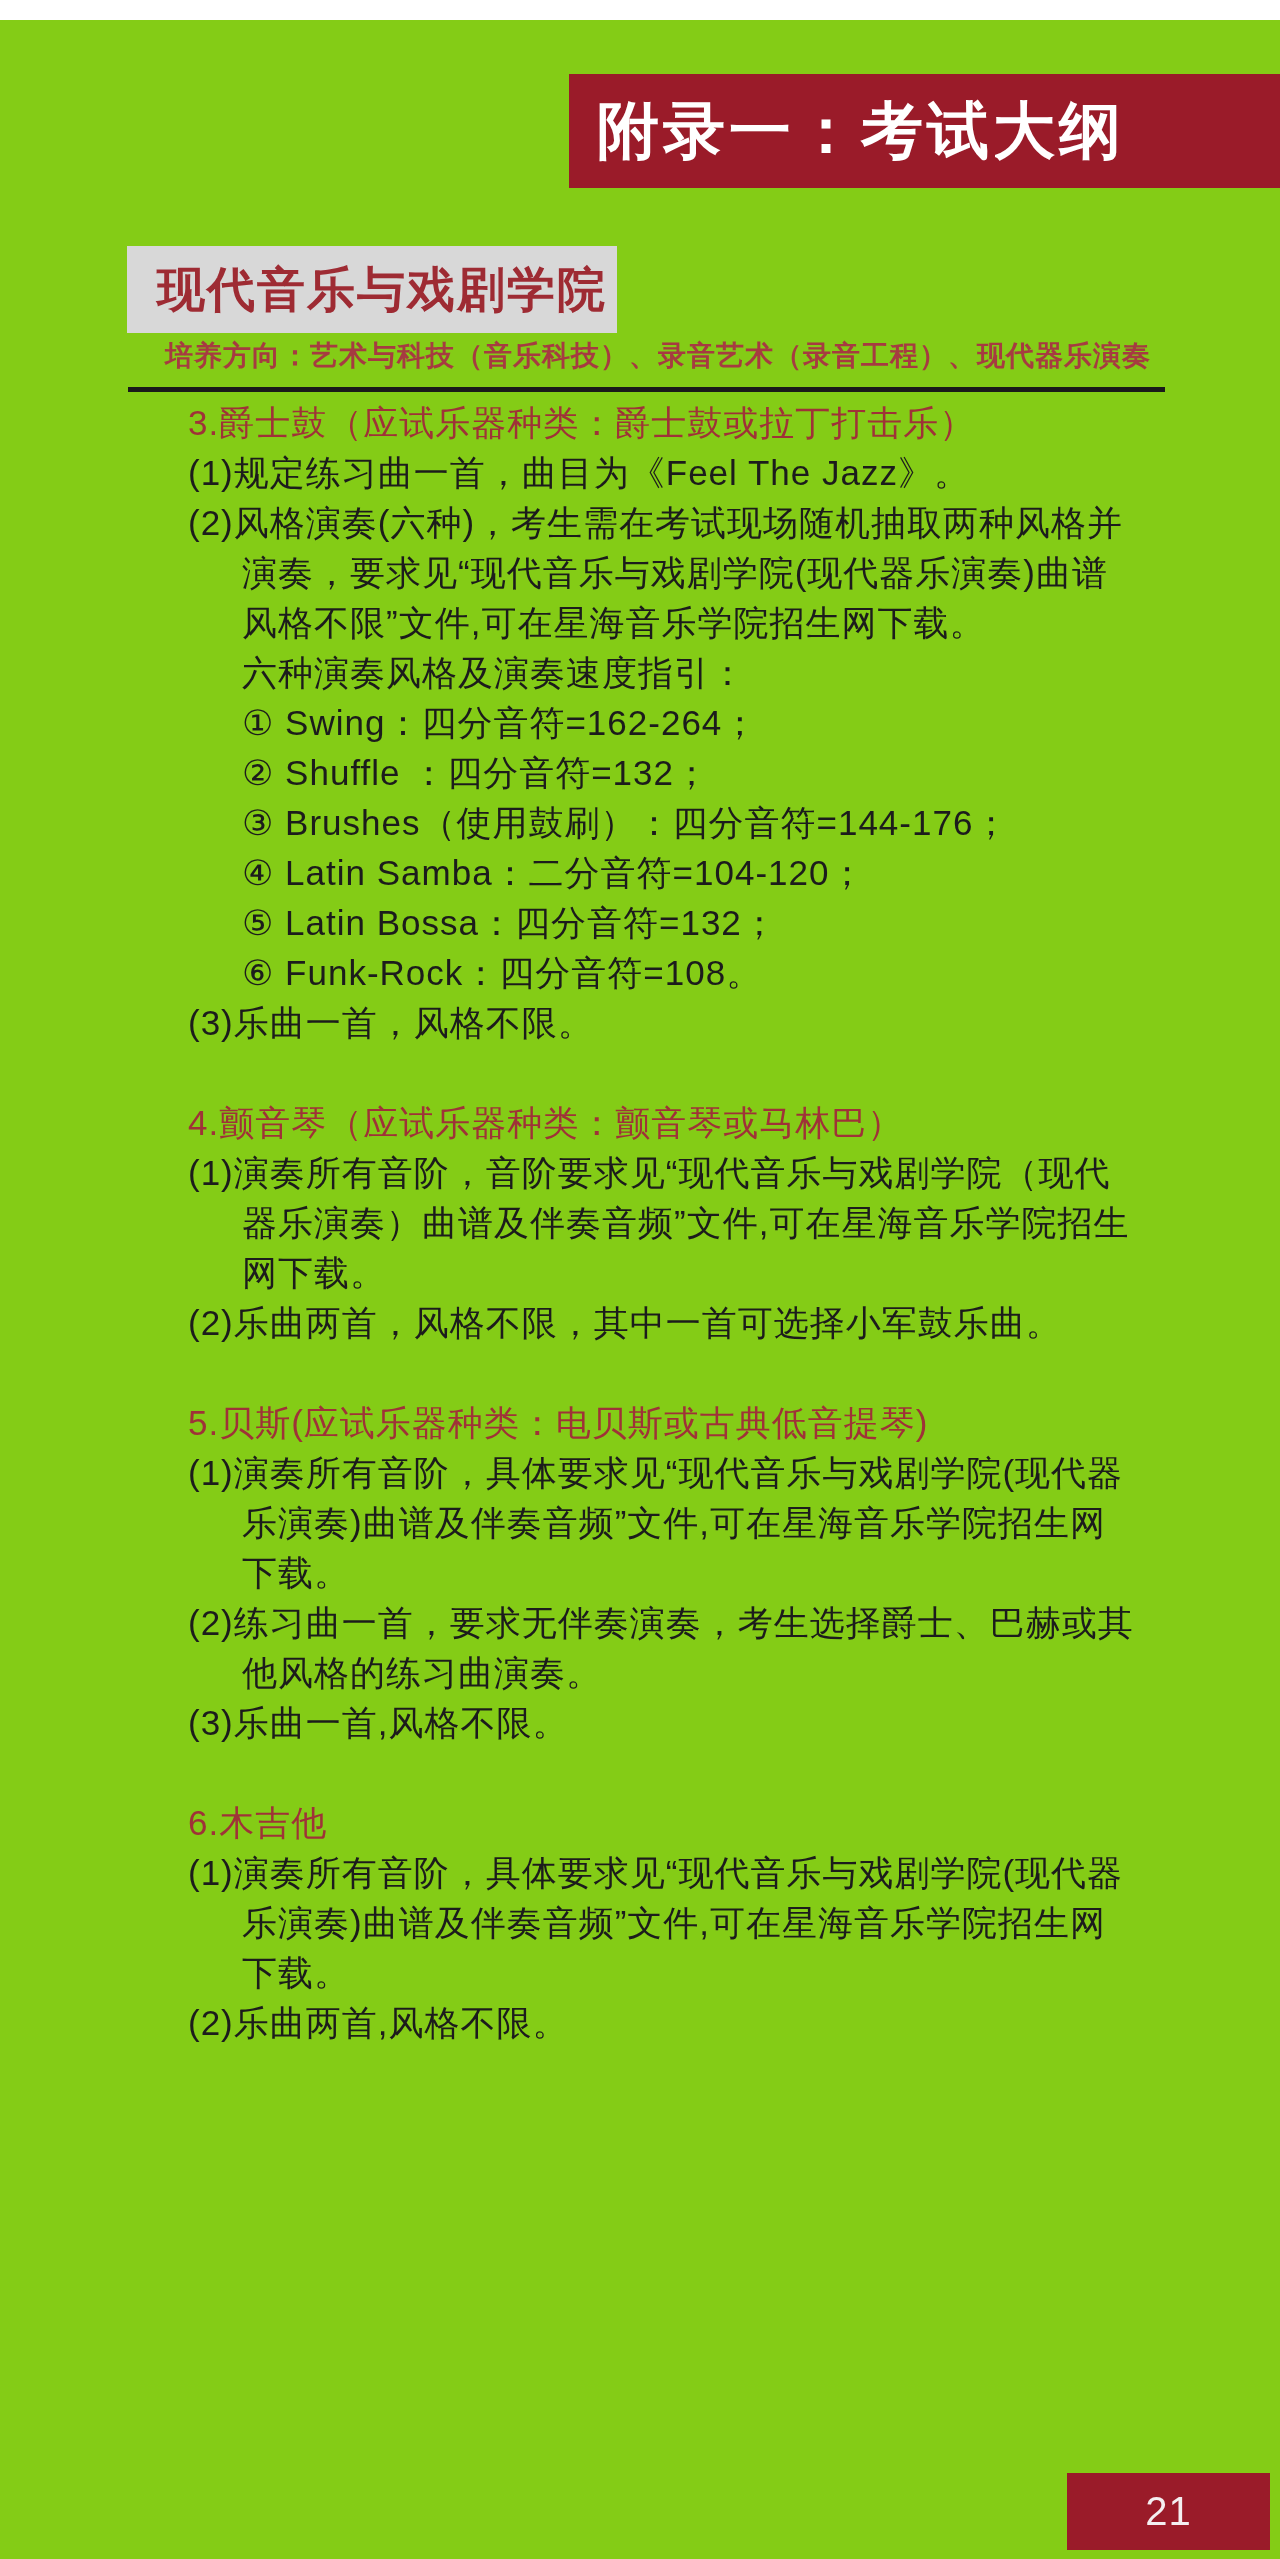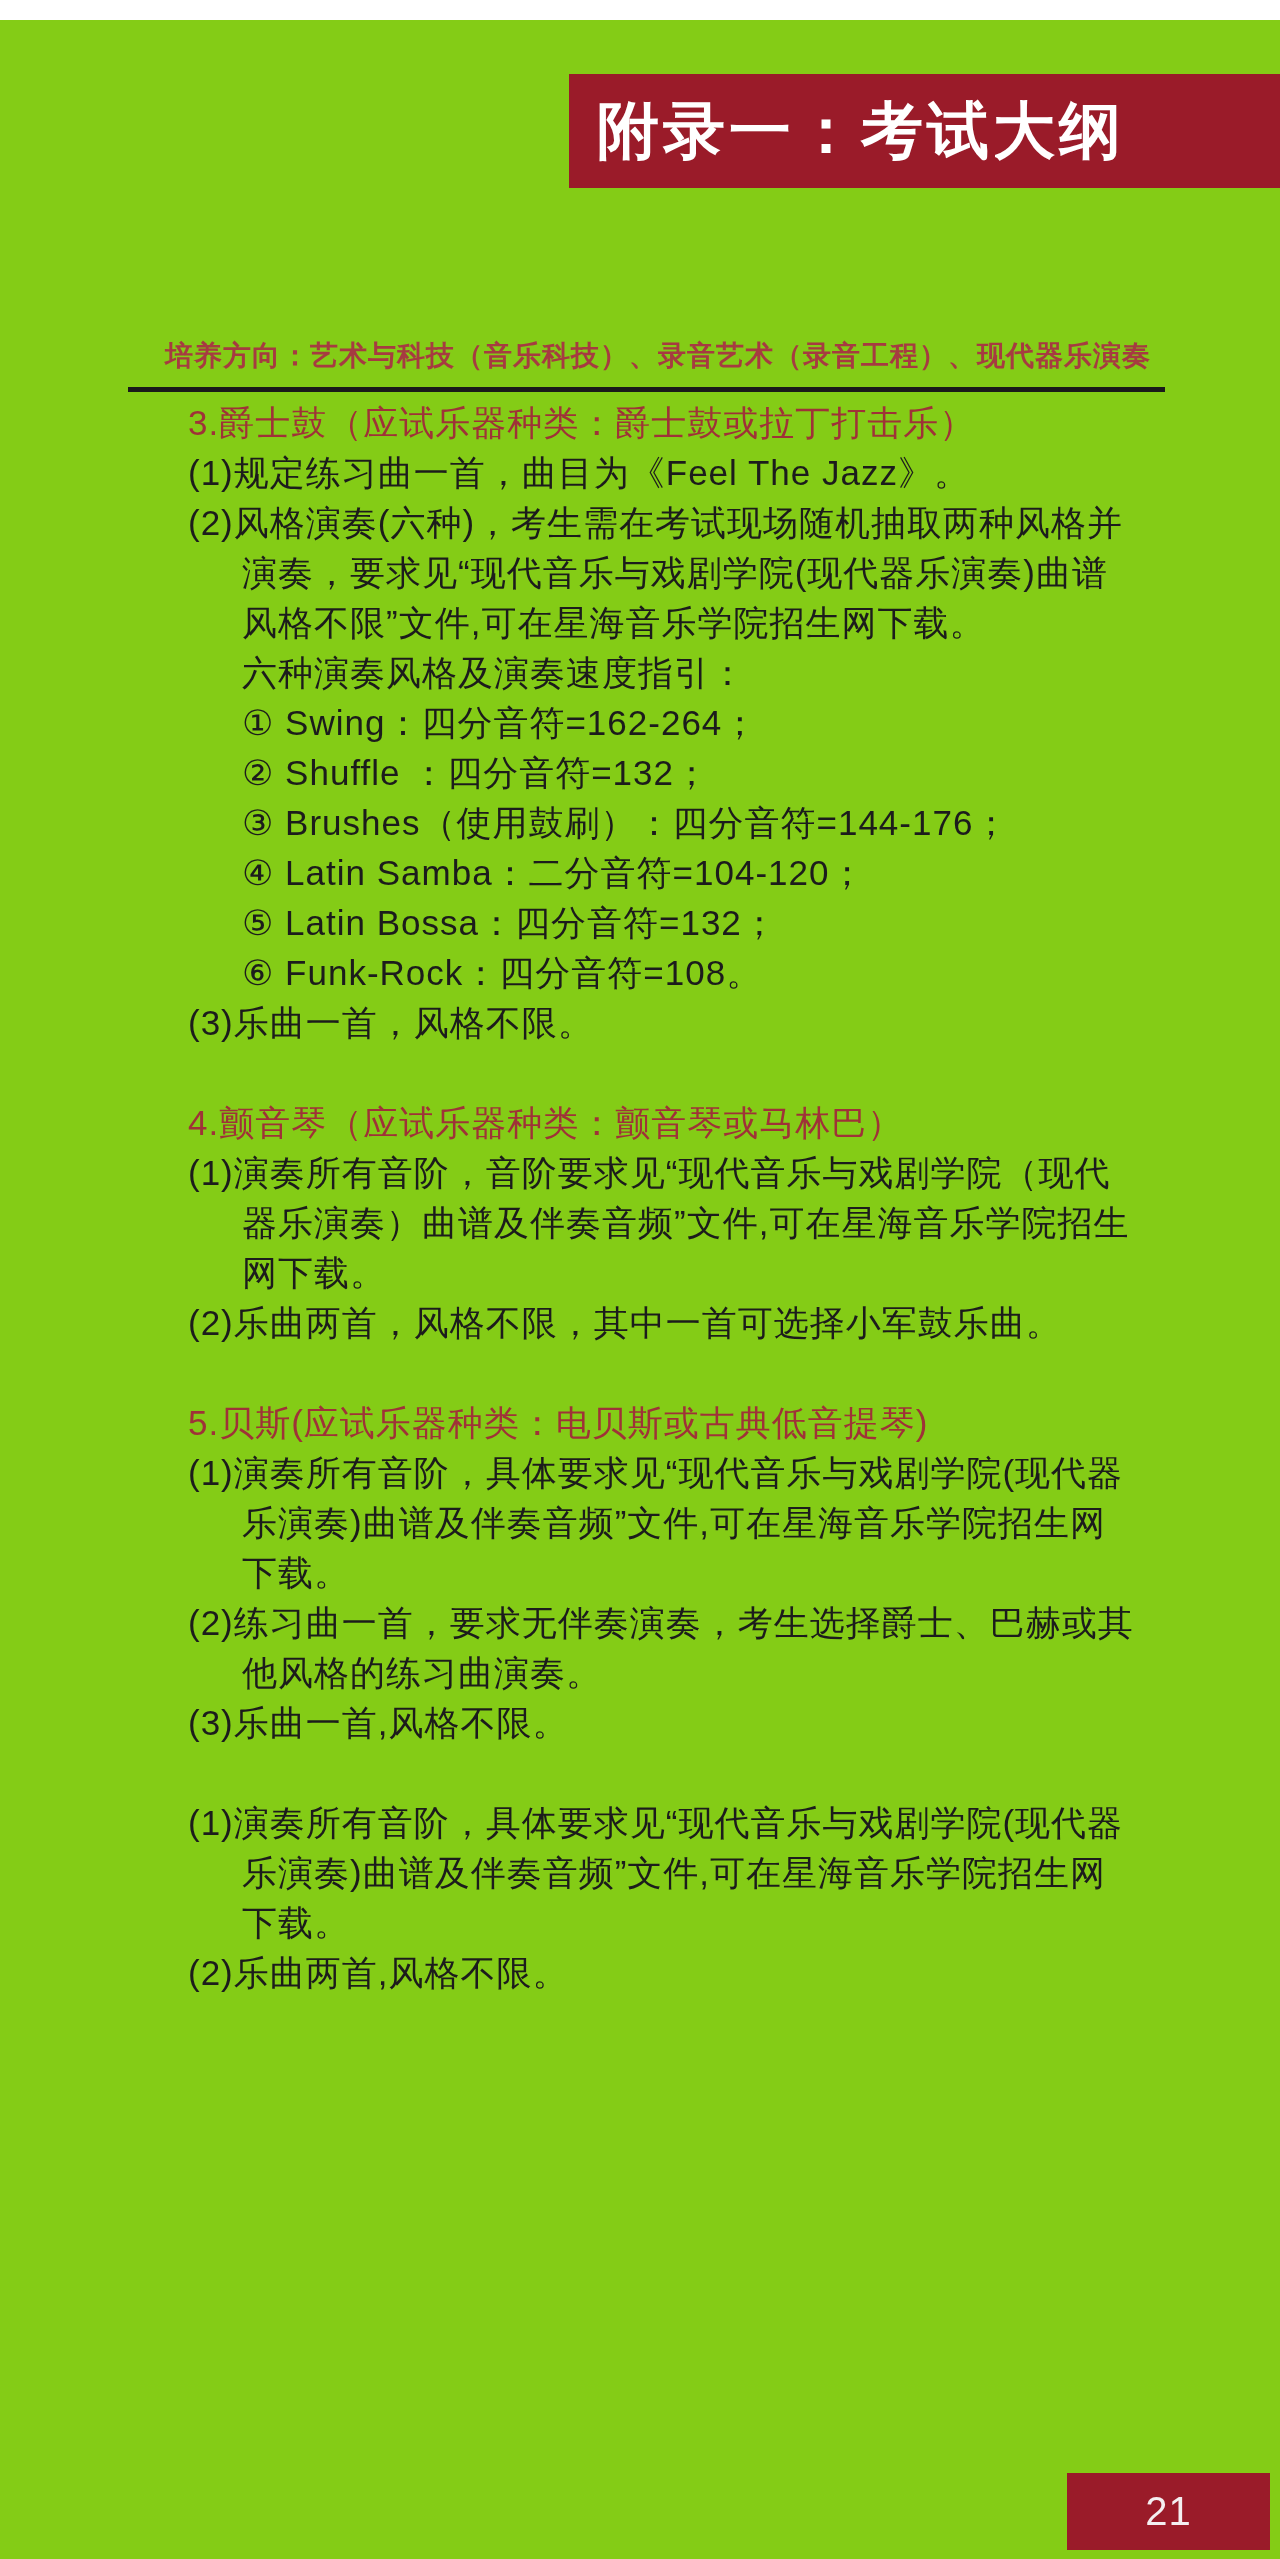--- a/index.html
+++ b/index.html
@@ -69,20 +69,23 @@
 </style>
 </head>
 <body>
 
 <div class="page">
 
   <div class="banner">
     <span>附录一：考试大纲</span>
   </div>
 
+  <div class="school-box">
+    <span>现代音乐与戏剧学院</span>
+  </div>
 
   <div class="subtitle">培养方向：艺术与科技（音乐科技）、录音艺术（录音工程）、现代器乐演奏</div>
 
   <div class="rule"></div>
 
   <div class="body-text" id="body-text">
       <div class="section">
         <div class="line sec-h">3.爵士鼓（应试乐器种类：爵士鼓或拉丁打击乐）</div>
         <div class="line i0">(1)规定练习曲一首，曲目为《Feel The Jazz》。</div>
         <div class="line i0">(2)风格演奏(六种)，考生需在考试现场随机抽取两种风格并</div>
@@ -107,20 +110,21 @@
       <div class="section">
         <div class="line sec-h">5.贝斯(应试乐器种类：电贝斯或古典低音提琴)</div>
         <div class="line i0">(1)演奏所有音阶，具体要求见“现代音乐与戏剧学院(现代器</div>
         <div class="line i1">乐演奏)曲谱及伴奏音频”文件,可在星海音乐学院招生网</div>
         <div class="line i1">下载。</div>
         <div class="line i0">(2)练习曲一首，要求无伴奏演奏，考生选择爵士、巴赫或其</div>
         <div class="line i1">他风格的练习曲演奏。</div>
         <div class="line i0">(3)乐曲一首,风格不限。</div>
       </div>
       <div class="section">
+        <div class="line sec-h">6.木吉他</div>
         <div class="line i0">(1)演奏所有音阶，具体要求见“现代音乐与戏剧学院(现代器</div>
         <div class="line i1">乐演奏)曲谱及伴奏音频”文件,可在星海音乐学院招生网</div>
         <div class="line i1">下载。</div>
         <div class="line i0">(2)乐曲两首,风格不限。</div>
       </div>
     </div>
 
   <div class="page-num-box">
     <span>21</span>
   </div>

